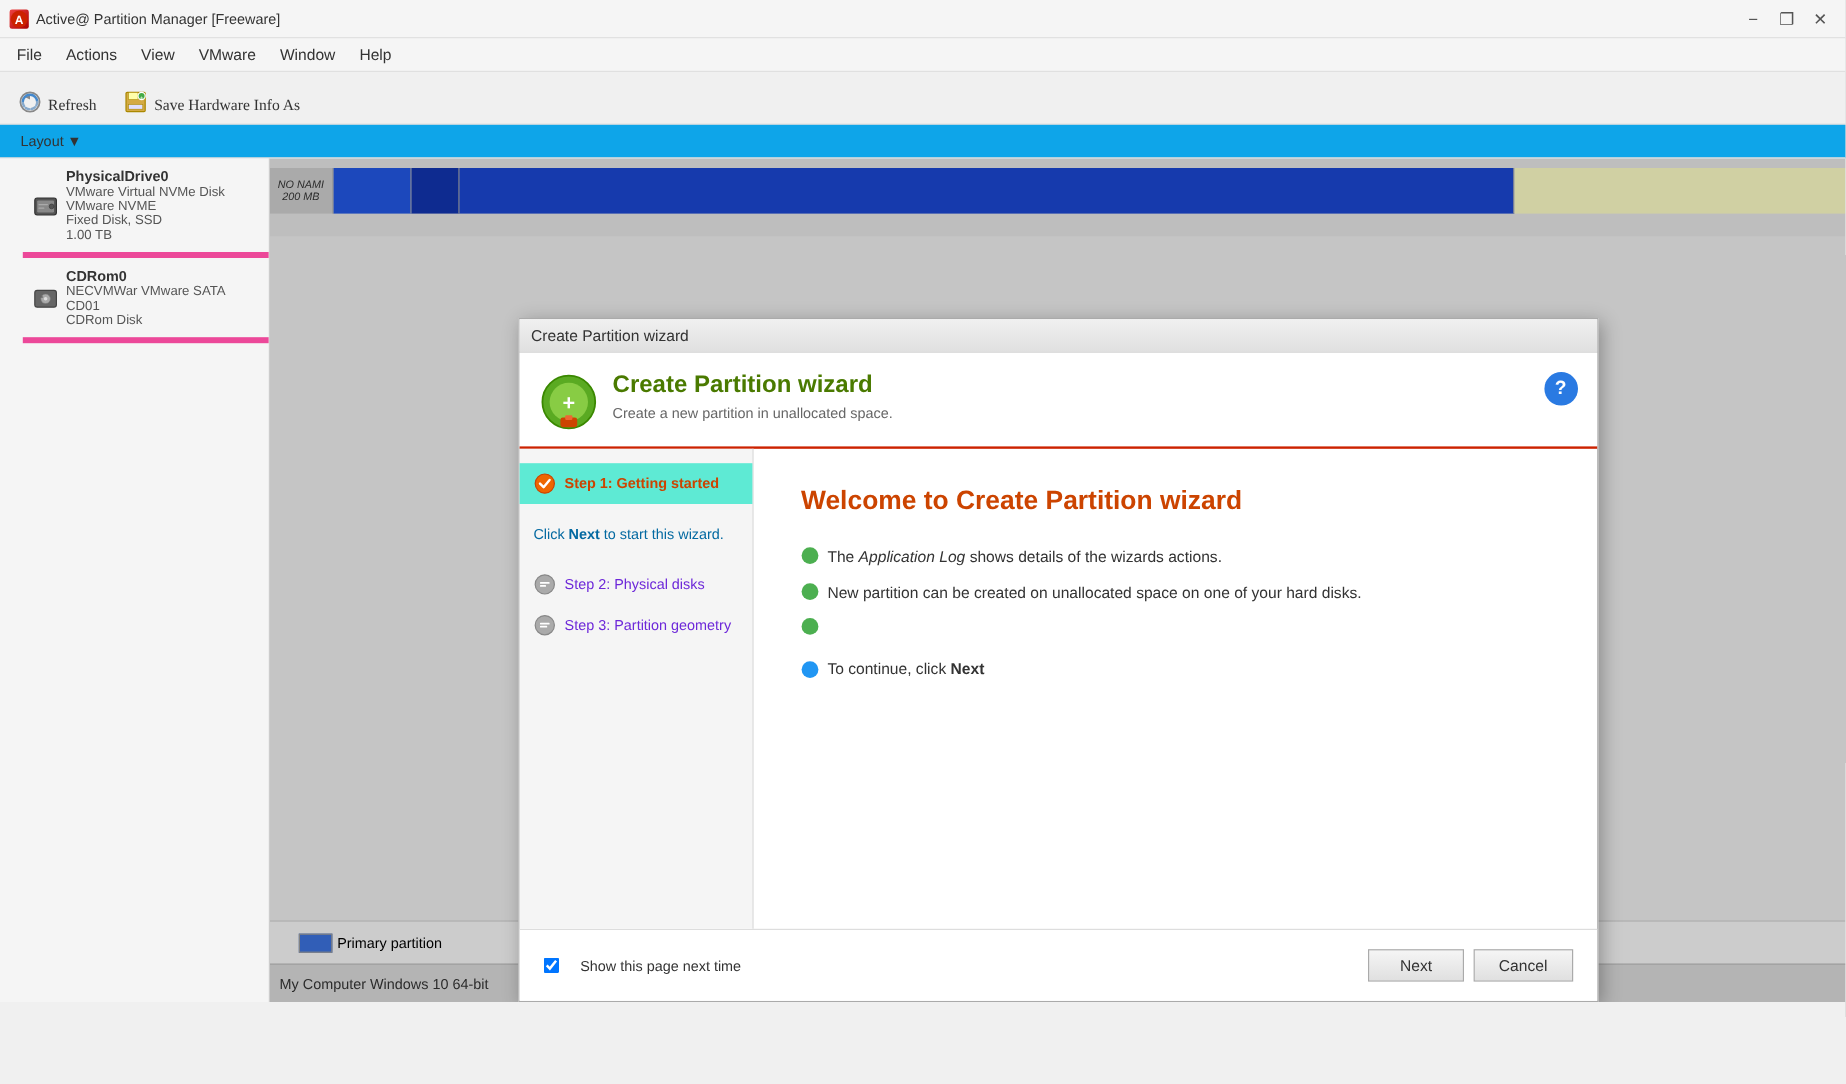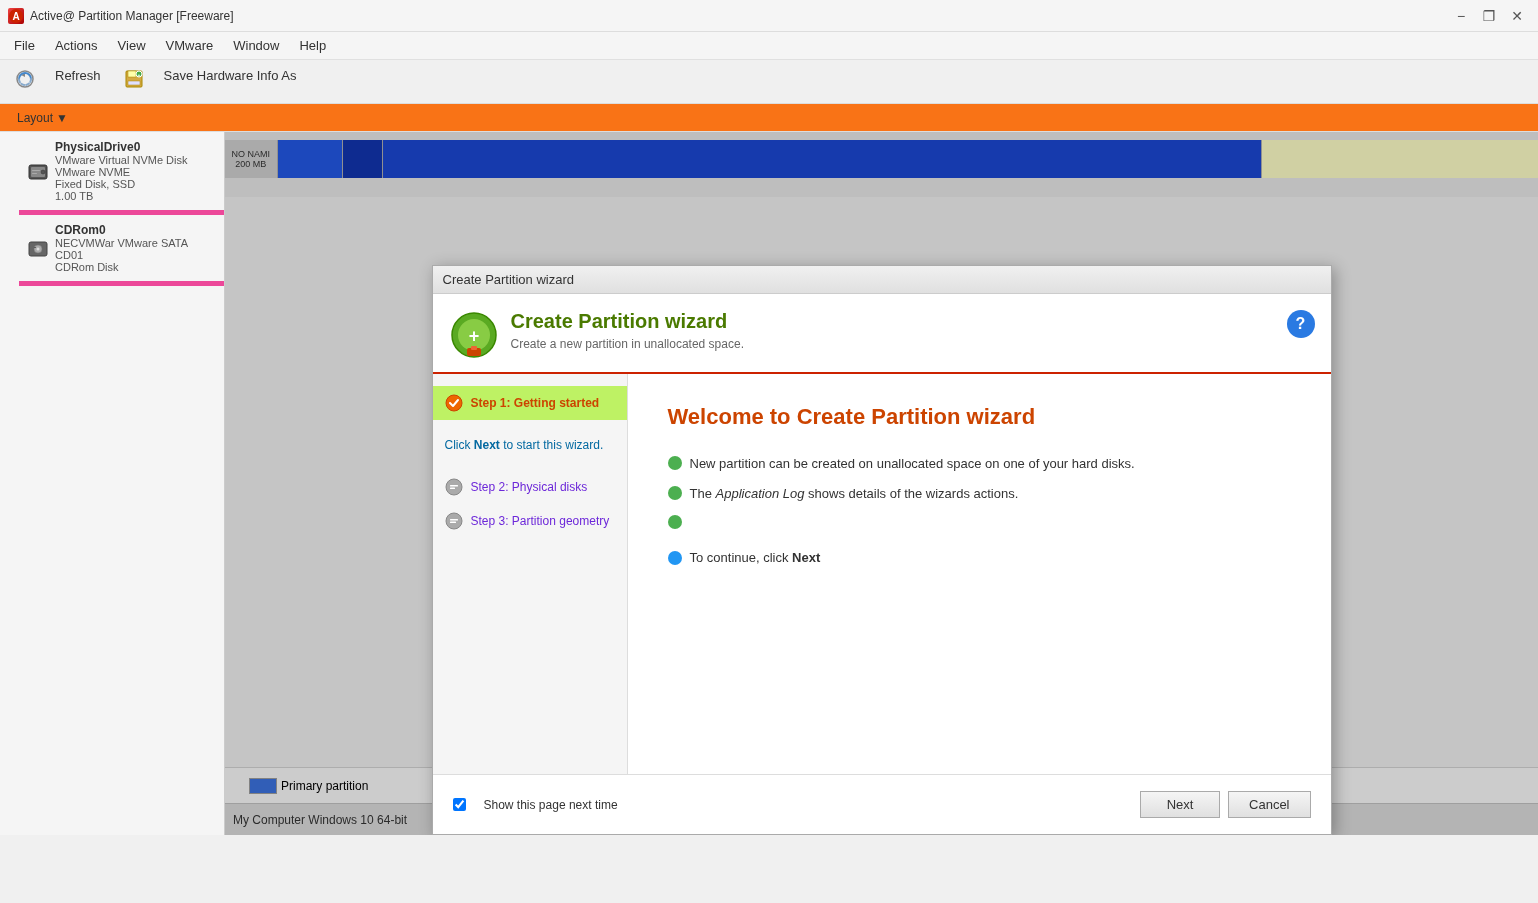--- a/index.html
+++ b/index.html
@@ -82,41 +82,42 @@
       background: #f0f0f0;
       height: 44px;
       display: flex;
       align-items: center;
       padding: 0 4px;
       border-bottom: 1px solid #ddd;
       gap: 2px;
     }
     .toolbar-btn {
       display: flex;
-      align-items: flex-start;
-      gap: 19px;
+      align-items: flex-end;
+      gap: 4px;
       padding: 4px 10px;
       cursor: pointer;
       background: none;
       border: none;
       font-size: 13px;
       color: #333;
       height: 36px;
+      font-family: Liberation Serif, serif;
     }
     .toolbar-icon {
       width: 22px;
       height: 22px;
       display: flex;
       align-items: center;
       justify-content: center;
     }
 
     
     .layout-bar {
-      background: #f97316;
+      background: #0ea5e9;
       height: 28px;
       display: flex;
       align-items: center;
       padding: 0 8px;
       border-bottom: 1px solid #ddd;
     }
     .layout-btn {
       display: flex;
       align-items: center;
       gap: 3px;
@@ -184,20 +185,21 @@
     }
     .partition-seg {
       height: 100%;
       display: flex;
       align-items: center;
       justify-content: center;
       font-size: 10px;
       color: #333;
       border-right: 1px solid #aaa;
       overflow: hidden;
+      font-style: italic;
     }
 
     
     .status-bar {
       position: absolute;
       bottom: 32px;
       left: 0;
       right: 0;
       height: 36px;
       background: #f0f0f0;
@@ -331,21 +333,21 @@
     }
     .step-item {
       padding: 8px 12px;
       display: flex;
       align-items: center;
       gap: 8px;
       cursor: pointer;
       font-size: 12px;
     }
     .step-item.active {
-      background: #bef264;
+      background: #5eead4;
     }
     .step-item.active .step-label {
       color: #cc4400;
       font-weight: bold;
     }
     .step-item.inactive .step-label {
       color: #6d28d9;
     }
     .step-icon {
       width: 18px;
@@ -614,25 +616,25 @@
               </div>
               <span class="step-label">Step 3: Partition geometry</span>
             </div>
           </div>
 
           <div class="wizard-content">
             <div class="welcome-title">Welcome to Create Partition wizard</div>
             <ul class="bullet-list">
               <li>
                 <div class="bullet-dot green"></div>
-                <span>New partition can be created on unallocated space on one of your hard disks.</span>
+                <span>The <em>Application Log</em> shows details of the wizards actions.</span>
               </li>
               <li>
                 <div class="bullet-dot green"></div>
-                <span>The <em>Application Log</em> shows details of the wizards actions.</span>
+                <span>New partition can be created on unallocated space on one of your hard disks.</span>
               </li>
               <li>
                 <div class="bullet-dot green"></div>
               </li>
             </ul>
             <div class="continue-line">
               <div class="bullet-dot blue" style="width:14px;height:14px;border-radius:50%;background:#2196f3;flex-shrink:0;"></div>
               <span>To continue, click <strong>Next</strong></span>
             </div>
           </div>

